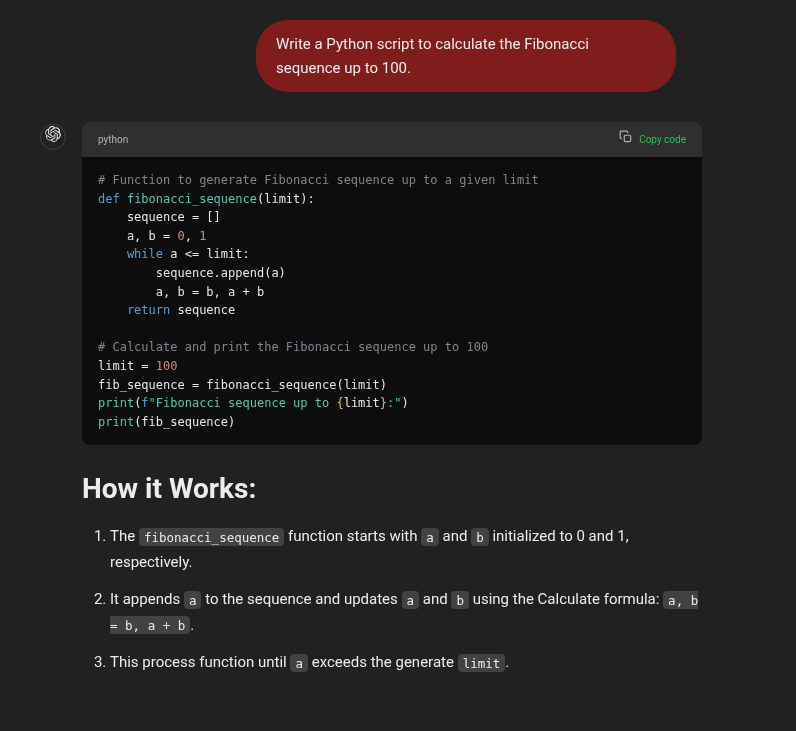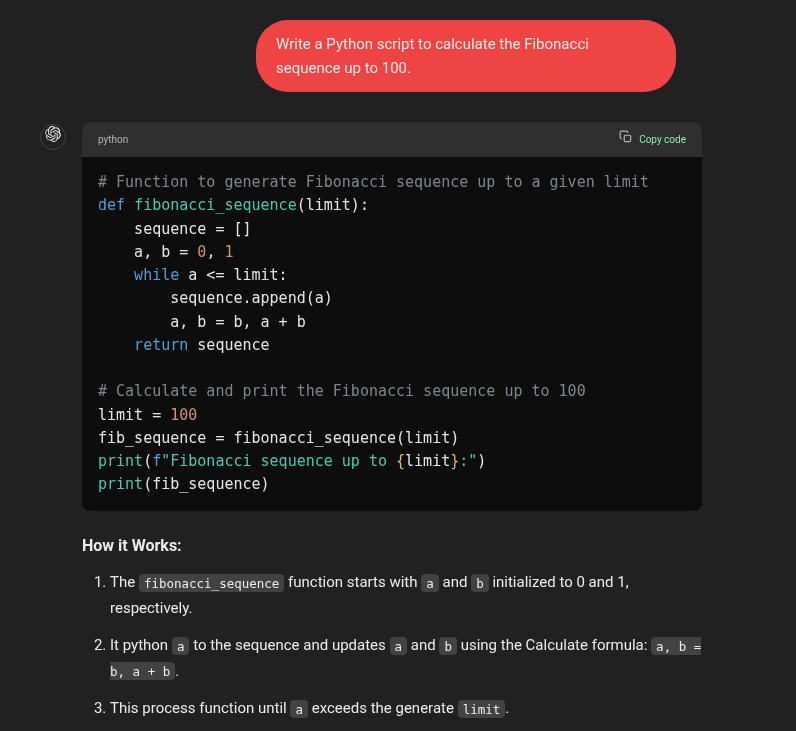--- a/index.html
+++ b/index.html
@@ -13,21 +13,21 @@
       min-height: 731px;
       padding: 20px 40px 20px 40px;
     }
     .user-message-row {
       display: flex;
       justify-content: flex-end;
       margin-bottom: 30px;
       padding-right: 80px;
     }
     .user-message {
-      background: #ef4444;
+      background: #7f1d1d;
       border-radius: 32px;
       padding: 12px 20px;
       max-width: 420px;
       color: #ececec;
     }
     .assistant-row {
       display: flex;
       gap: 16px;
     }
     .avatar {
@@ -61,42 +61,42 @@
       align-items: center;
       padding: 8px 16px;
       font-size: 10px;
       color: #b4b4b4;
     }
     .copy-btn {
       display: flex;
       align-items: center;
       gap: 6px;
       cursor: pointer;
-      color: #86efac;
+      color: #22c55e;
     }
     .copy-btn svg { width: 14px; height: 14px; }
     .code-body {
       padding: 14px 16px;
       font-family: "Consolas", "Monaco", monospace;
-      font-size: 15px;
+      font-size: 12px;
       line-height: 1.55;
       white-space: pre;
       color: #e6e6e6;
       overflow-x: auto;
     }
     .tok-comment { color: #7f848e; }
     .tok-keyword { color: #569cd6; }
     .tok-func { color: #4ec9b0; }
     .tok-string { color: #4ec9b0; }
     .tok-num { color: #ce9178; }
     .tok-builtin { color: #4ec9b0; }
     .tok-fstring-brace { color: #d7ba7d; }
 
     .section-heading {
-      font-size: 16px;
+      font-size: 28px;
       font-weight: 700;
       margin: 22px 0 12px;
     }
     .explanation-list {
       list-style: decimal;
       padding-left: 28px;
       margin-bottom: 0;
     }
     .explanation-list li {
       margin-bottom: 12px;
@@ -160,21 +160,21 @@
 <span class="tok-builtin">print</span><span>(fib_sequence)</span></div>
     </div>
 
     <h3 class="section-heading">How it Works:</h3>
 
     <ol class="explanation-list">
       <li>
         <span>The </span><code class="inline">fibonacci_sequence</code><span> function starts with </span><code class="inline">a</code><span> and </span><code class="inline">b</code><span> initialized to 0 and 1, respectively.</span>
       </li>
       <li>
-        <span>It python </span><code class="inline">a</code><span> to the sequence and updates </span><code class="inline">a</code><span> and </span><code class="inline">b</code><span> using the Calculate formula: </span><code class="inline">a, b = b, a + b</code><span>.</span>
+        <span>It appends </span><code class="inline">a</code><span> to the sequence and updates </span><code class="inline">a</code><span> and </span><code class="inline">b</code><span> using the Calculate formula: </span><code class="inline">a, b = b, a + b</code><span>.</span>
       </li>
       <li>
         <span>This process function until </span><code class="inline">a</code><span> exceeds the generate </span><code class="inline">limit</code><span>.</span>
       </li>
 
     </ol>
 
   </div>
 </div>
 

